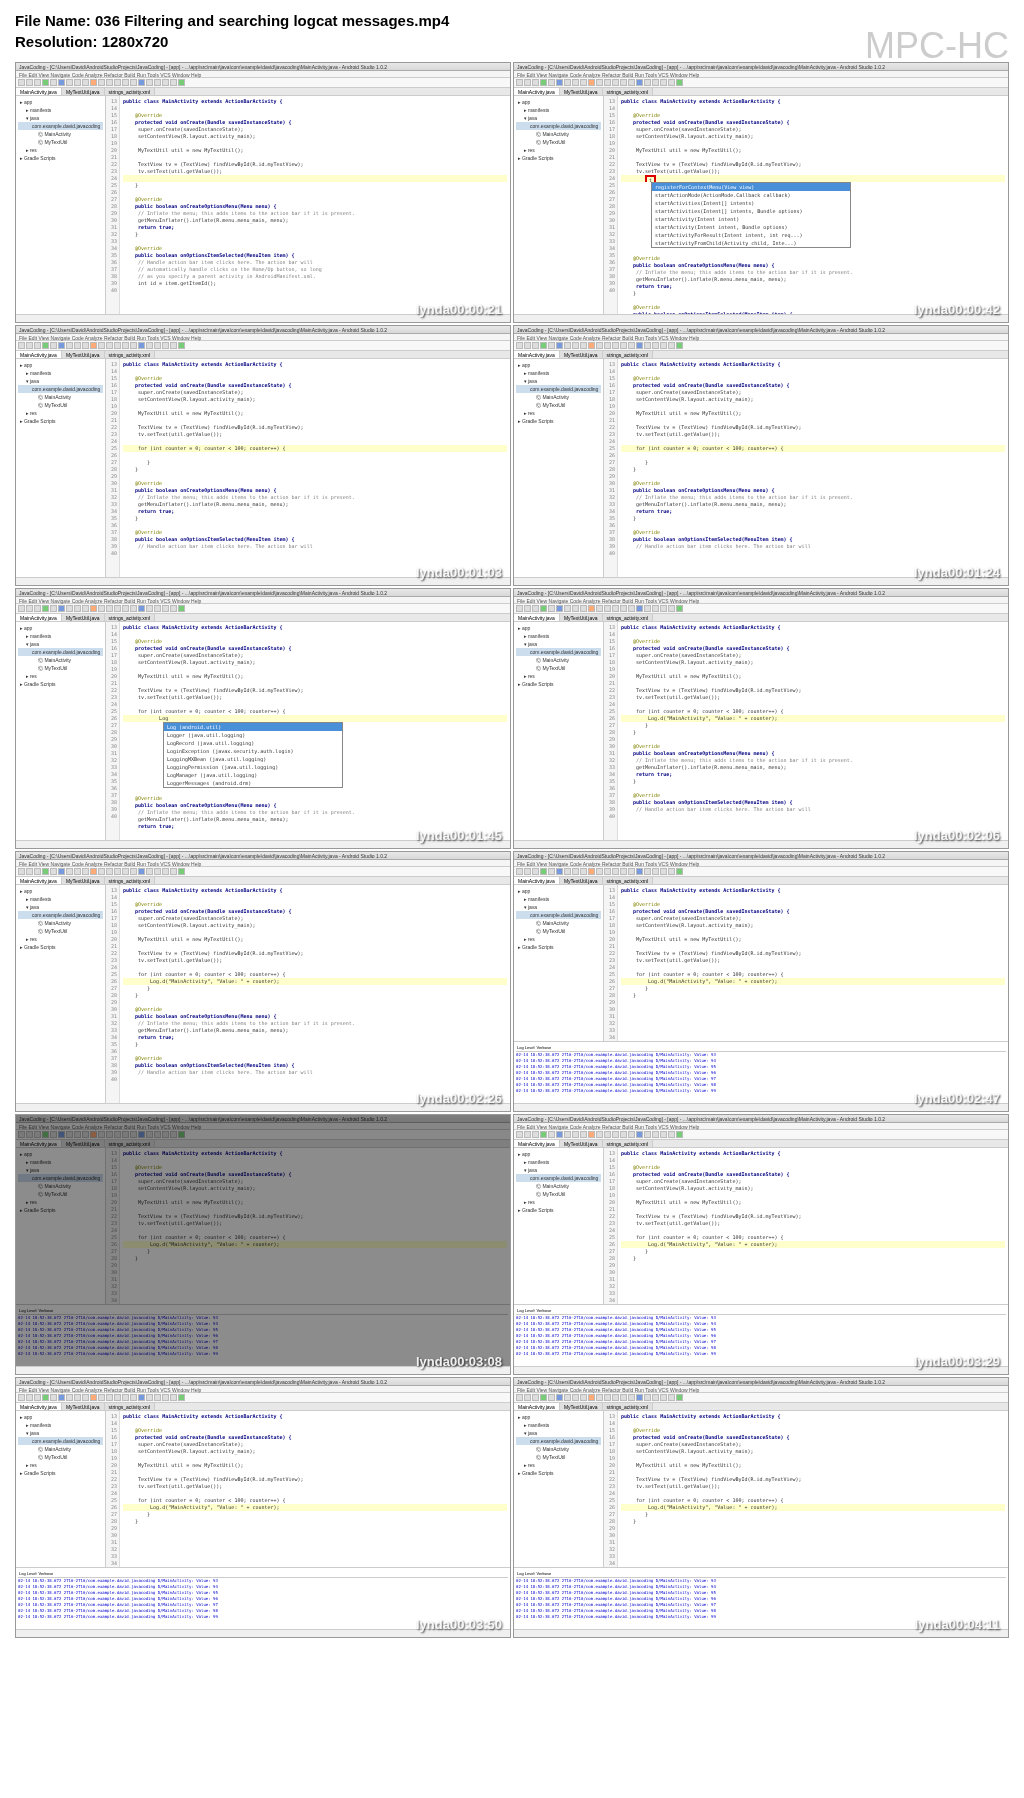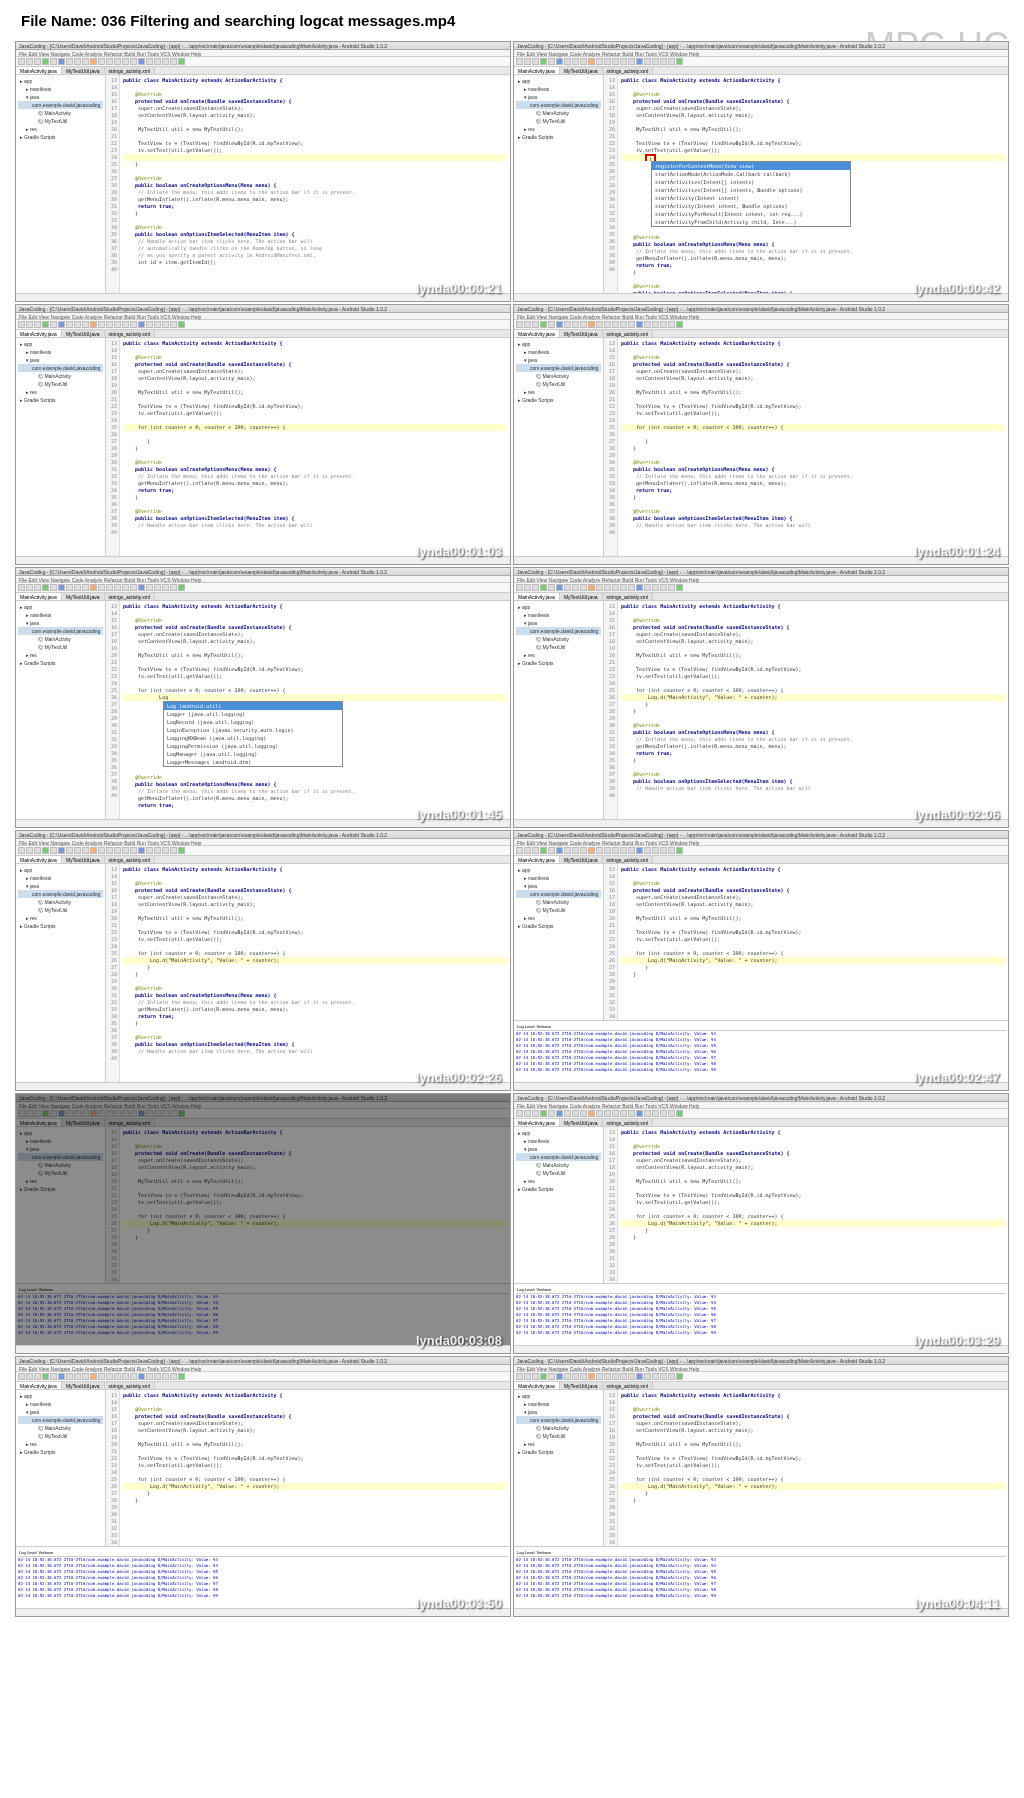--- a/index.html
+++ b/index.html
@@ -1,17 +1,17 @@
 <!DOCTYPE html>
 <html><head>
 <meta charset="utf-8">
 <style>
 * { margin: 0; padding: 0; box-sizing: border-box; }
 body { font-family: Arial, sans-serif; background: #fff; width: 1024px; }
-.header { padding: 10px 21px; position: relative; }
+.header { padding: 10px 15px; position: relative; }
 .file-info { font-size: 15px; font-weight: bold; line-height: 1.4; }
 .logo { position: absolute; top: 25px; right: 15px; font-size: 36px; font-weight: normal; color: #ccc; font-family: Arial, sans-serif; }
 .grid { display: grid; grid-template-columns: 1fr 1fr; gap: 2px; padding: 0 15px 15px; }
 .thumb { border: 1px solid #999; height: 261px; background: #f0f0f0; position: relative; font-size: 5px; overflow: hidden; }
 .thumb-title { background: linear-gradient(#e8e8e8, #d8d8d8); border-bottom: 1px solid #aaa; height: 8px; padding: 1px 3px; font-size: 5px; color: #333; white-space: nowrap; overflow: hidden; }
 .thumb-menu { background: #f5f5f5; border-bottom: 1px solid #ccc; height: 7px; padding: 1px 3px; font-size: 5px; color: #555; }
 .thumb-toolbar { background: #f8f8f8; border-bottom: 1px solid #ccc; height: 10px; display: flex; gap: 1px; padding: 1px 2px; }
 .tb-icon { width: 7px; height: 7px; background: #ddd; border: 1px solid #bbb; display: inline-block; }
 .tb-icon.green { background: #7c7; }
 .tb-icon.blue { background: #79d; }
@@ -46,20 +46,21 @@
 .logcat-line { height: 6px; line-height: 6px; color: #444; font-family: monospace; white-space: nowrap; }
 .logcat-line.blue { color: #00c; }
 .red-box { border: 2px solid #d00; display: inline-block; padding: 0 2px; }
 </style>
 </head>
 <body>
 
 <div class="header">
   <div class="file-info">
     <div>File Name: 036 Filtering and searching logcat messages.mp4</div>
+    <div>Resolution: 1280x720</div>
   </div>
   <div class="logo">MPC-HC</div>
 </div>
 
 <div class="grid" id="grid">
     <div class="thumb">
       <div class="thumb-title">JavaCoding - [C:\Users\David\AndroidStudioProjects\JavaCoding] - [app] - ...\app\src\main\java\com\example\david\javacoding\MainActivity.java - Android Studio 1.0.2</div>
       <div class="thumb-menu">File  Edit  View  Navigate  Code  Analyze  Refactor  Build  Run  Tools  VCS  Window  Help</div>
       <div class="thumb-toolbar">
         <span class="tb-icon "></span>

